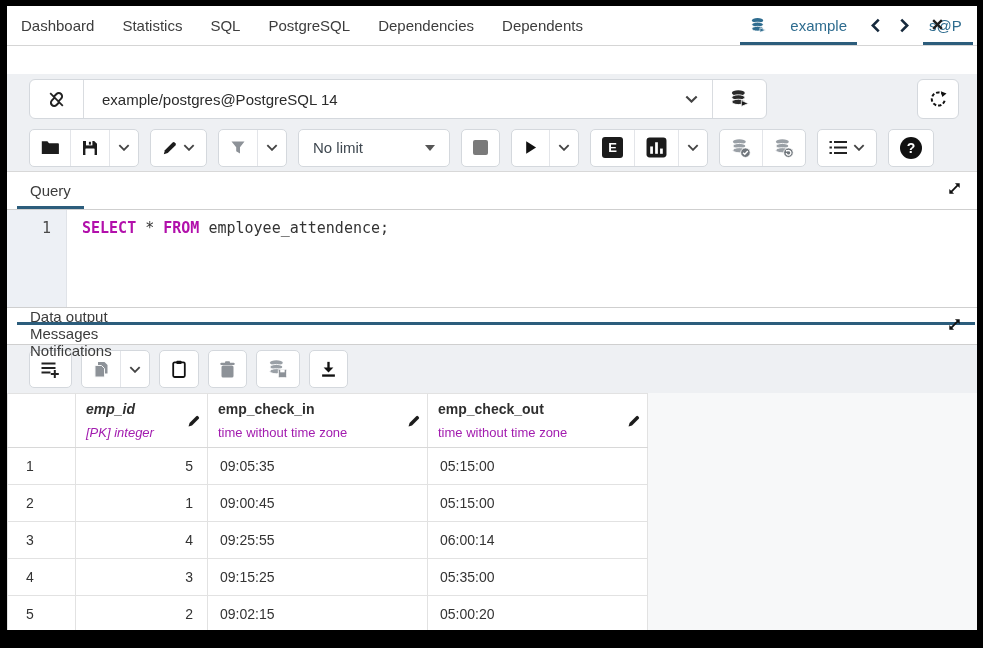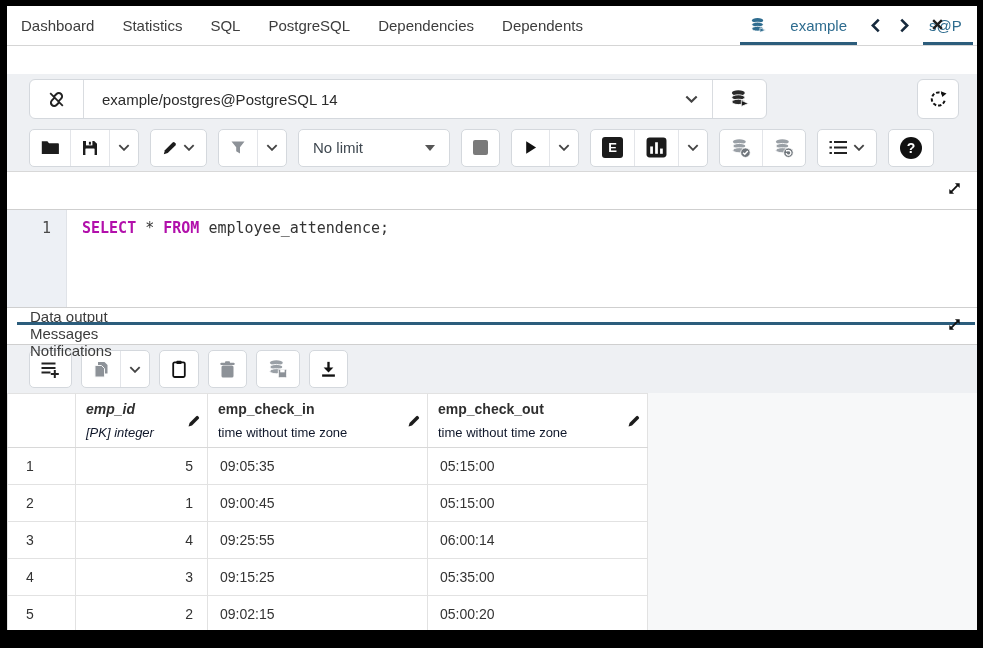--- a/index.html
+++ b/index.html
@@ -53,21 +53,21 @@
 
   .out-toolbar { height: 48px; background: #eef0f3; display: flex; align-items: center; padding: 0 22px; flex: none; }
   .out-toolbar .tgroup { margin-right: 9px; }
 
   
   .grid-area { flex: 1; background: #f7f8f9; overflow: hidden; }
   .grid { width: 640px; border-collapse: collapse; table-layout: fixed; background: #fff; }
   .grid th, .grid td { border: 1px solid #e2e2e2; font-weight: normal; }
   .grid thead th { background: #fff; height: 54px; text-align: left; vertical-align: middle; padding: 4px 22px 4px 10px; position: relative; border-bottom: 1px solid #d8d8d8; }
   .col-name { font-size: 14px; font-weight: bold; color: #2f2f2f; display: block; }
-  .col-type { font-size: 13px; color: #0f172a; display: block; margin-top: 8px; }
+  .col-type { font-size: 13px; color: #a21caf; display: block; margin-top: 8px; }
   .hdr-pencil { position: absolute; right: 6px; top: 50%; margin-top: -7px; }
   .grid tbody td { height: 37px; font-size: 14px; color: #333; padding: 0 12px; background: #fff; }
   .grid .rownum { padding-left: 18px; color: #333; }
   .grid .numcell { text-align: right; padding-right: 14px; }
   .c0 { width: 68px; } .c1 { width: 132px; font-style: italic; } .c2 { width: 220px; } .c3 { width: 220px; }
 
   svg { display: block; }
   .icon { display: flex; align-items: center; justify-content: center; }
 </style>
 </head>
@@ -278,20 +278,21 @@
     </div>
 
     <div class="tgroup">
       <div class="tbtn">
         <span class="helpbtn">?</span>
       </div>
     </div>
   </div>
 
   <div class="ptabs">
+    <div class="ptab active">Query</div>
     <div class="expand-btn">
       <svg width="17" height="17" viewBox="0 0 16 16">
         <path d="M4.2 11.8 L11.8 4.2" stroke="#111" stroke-width="1.7"></path>
         <polygon points="12.9,3.1 12.9,7.6 8.4,3.1" fill="#111"></polygon>
         <polygon points="3.1,12.9 3.1,8.4 7.6,12.9" fill="#111"></polygon>
       </svg>
     </div>
   </div>
 
   <div class="editor">

